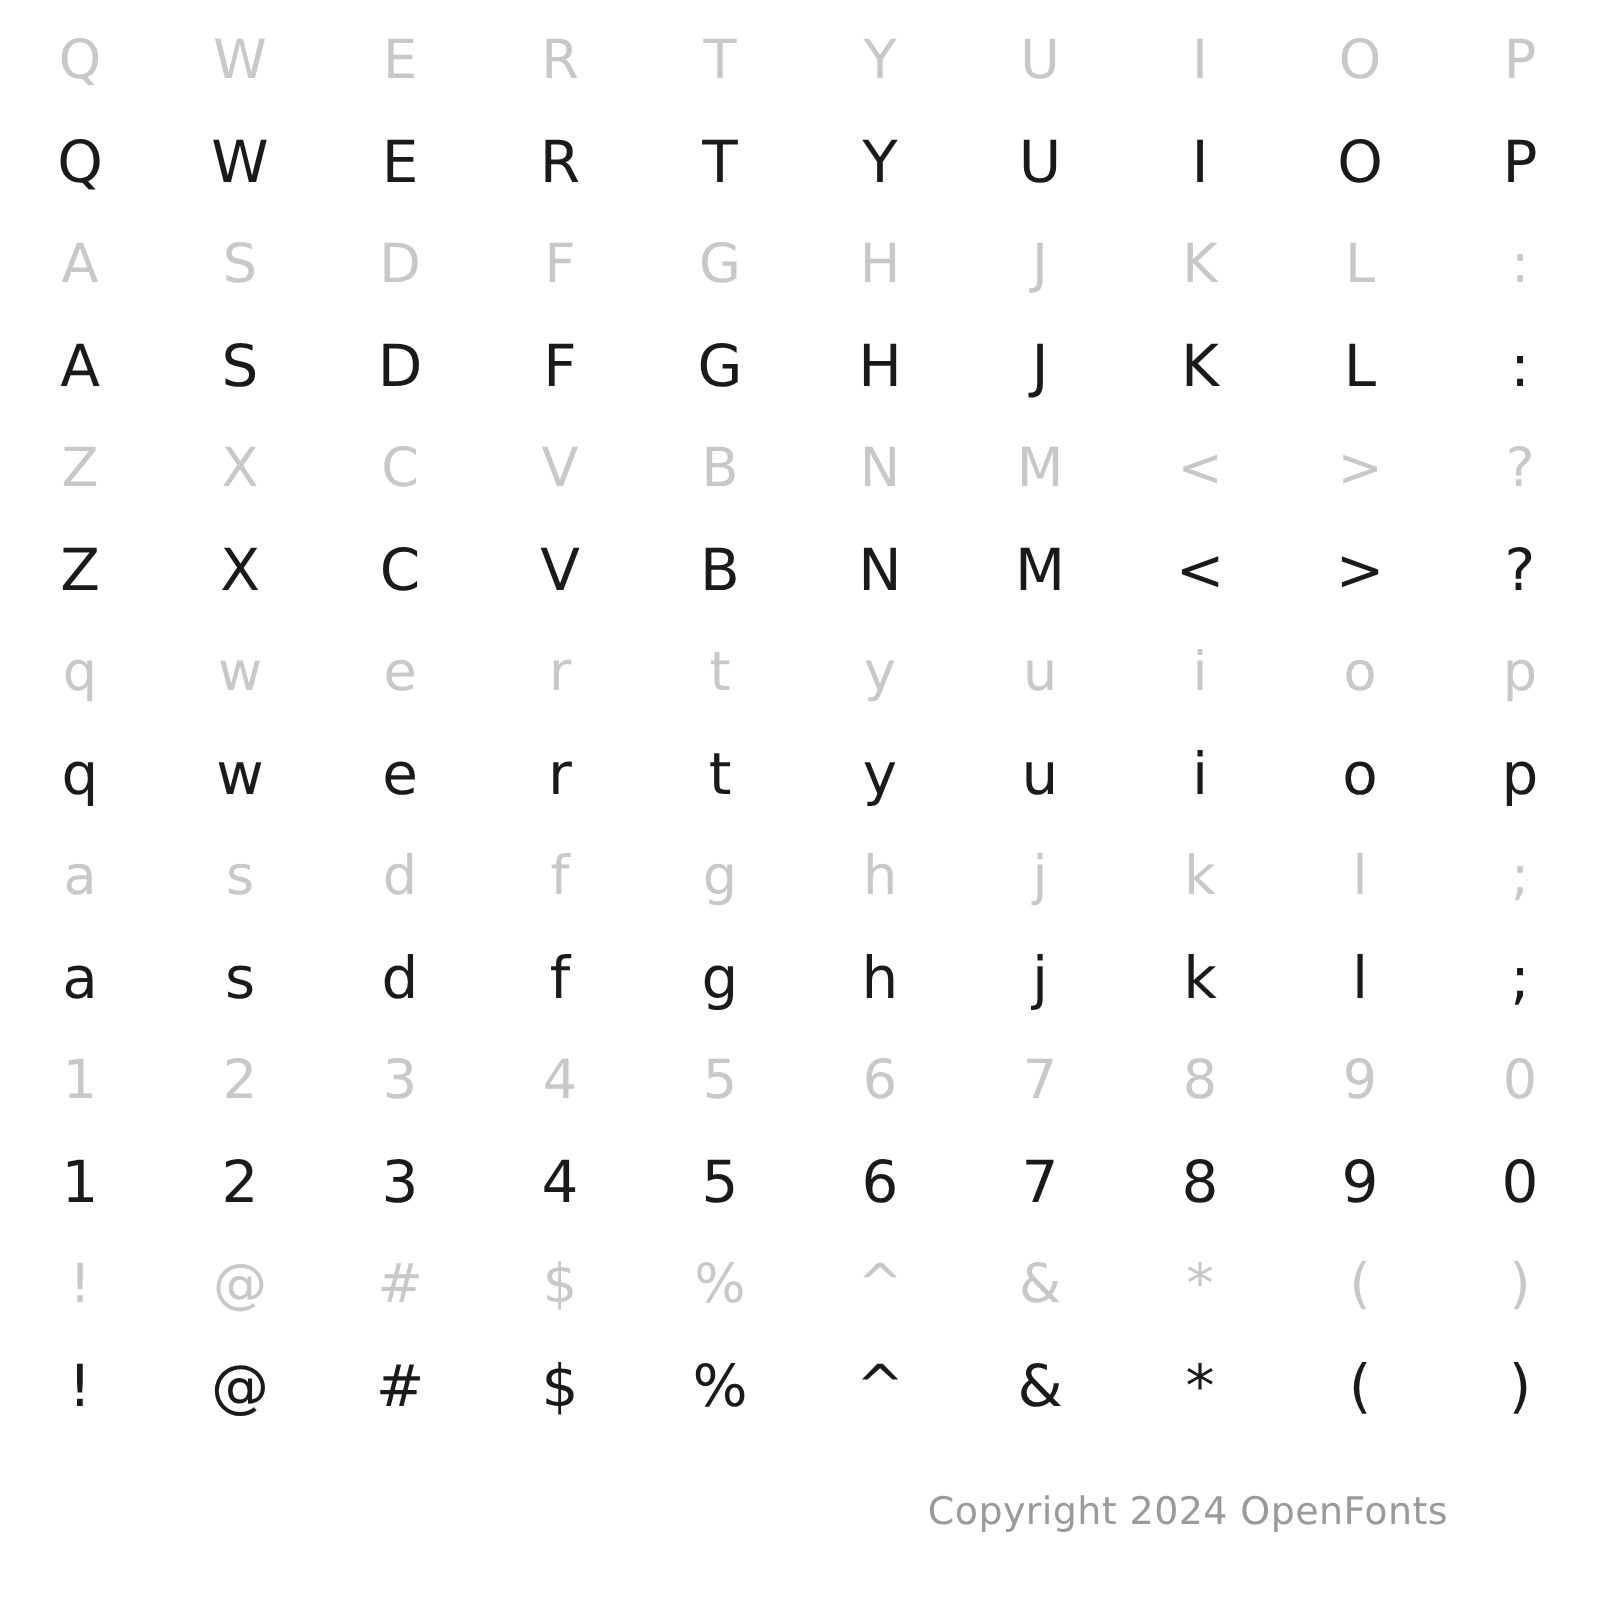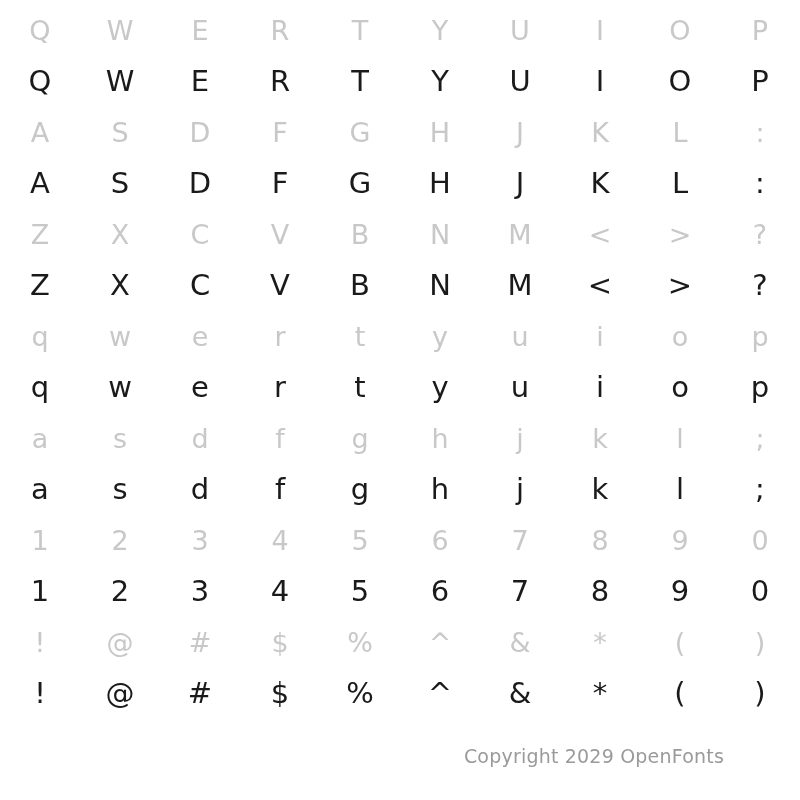--- a/index.html
+++ b/index.html
@@ -231,14 +231,14 @@
         <div class="cell">#</div>
         <div class="cell">$</div>
         <div class="cell">%</div>
         <div class="cell">^</div>
         <div class="cell">&amp;</div>
         <div class="cell">*</div>
         <div class="cell">(</div>
         <div class="cell">)</div>
       </div>
     </div>
-  <div class="footer">Copyright 2029 OpenFonts</div>
+  <div class="footer">Copyright 2024 OpenFonts</div>
 </div>
 
 </body></html>

